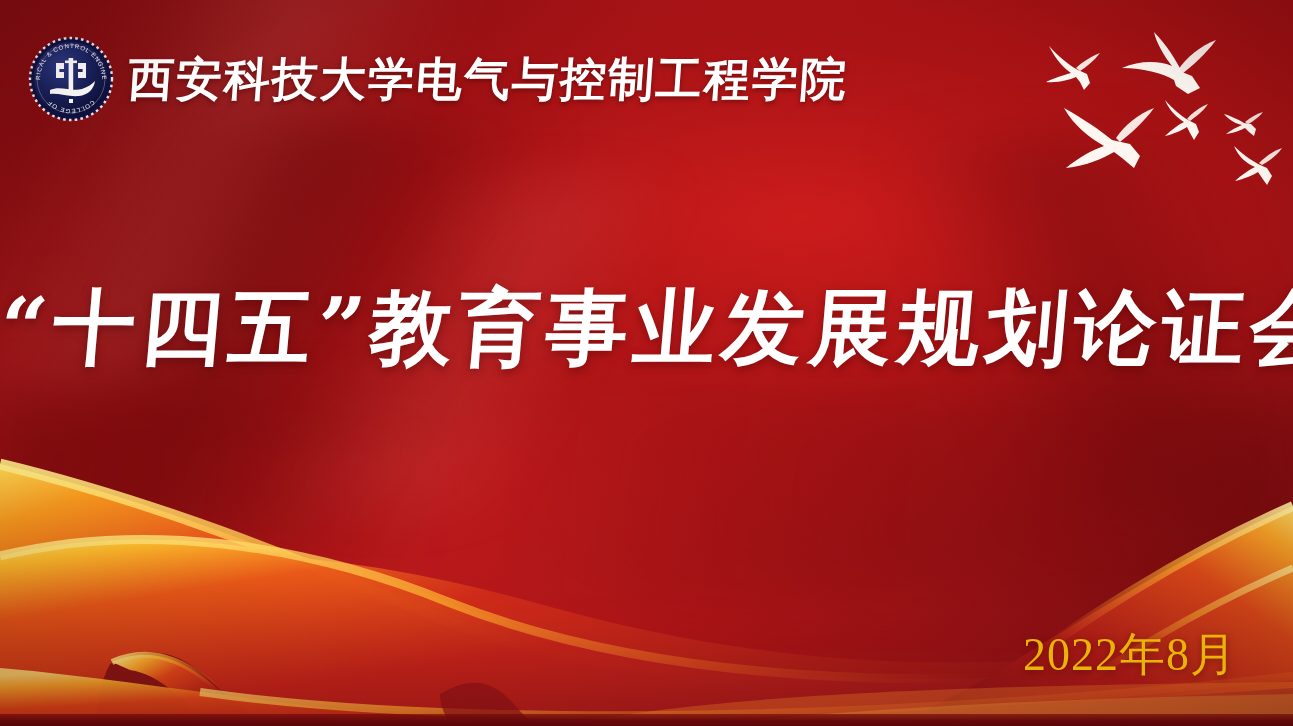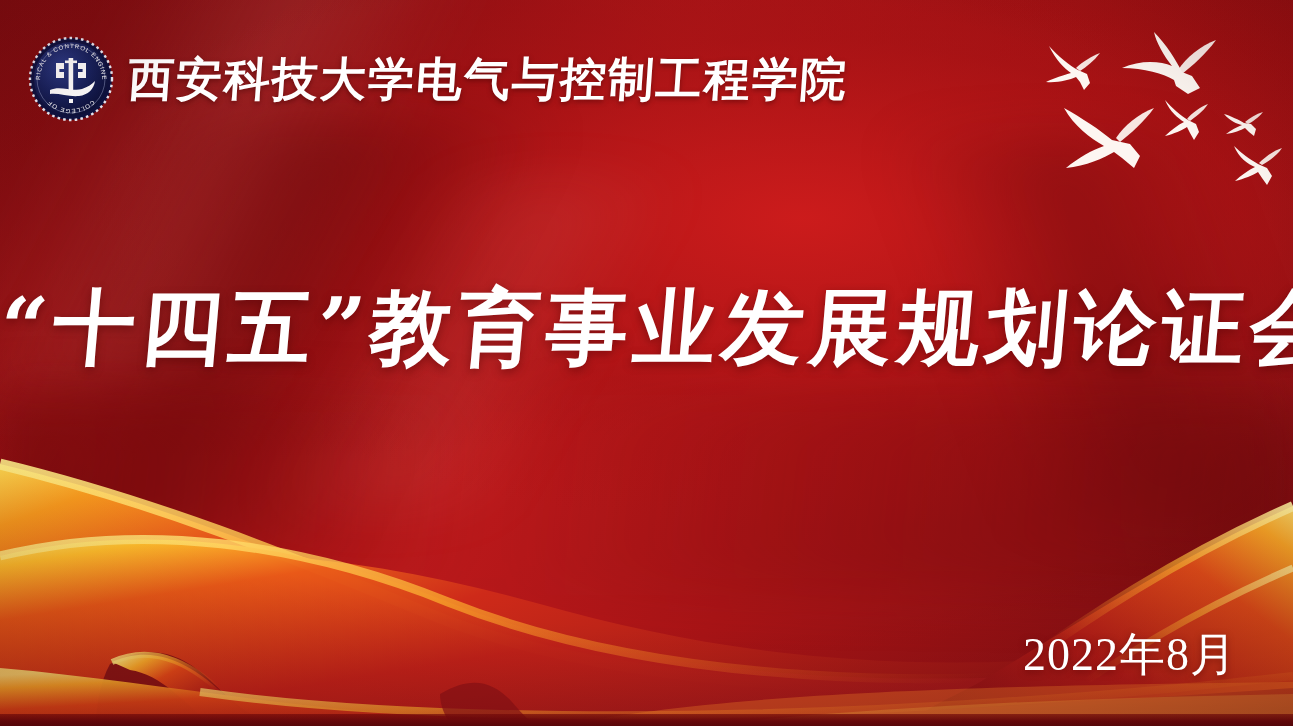--- a/index.html
+++ b/index.html
@@ -114,21 +114,21 @@
     font-family: "DejaVu Serif", "Liberation Serif", serif;
     text-shadow: 0 3px 10px rgba(70,0,4,0.45);
     white-space: nowrap;
     transform: skewX(-5deg);
   }
 
   
   .date {
     position: absolute;
     right: 56px; bottom: 48px;
-    color: #ffffff;
+    color: #eab308;
     font-size: 46px;
     line-height: 1;
     letter-spacing: 1px;
     font-family: "Liberation Serif", "DejaVu Serif", serif;
     text-shadow: 0 2px 7px rgba(80,6,6,0.55);
     white-space: nowrap;
   }
 </style>
 </head>
 <body>

